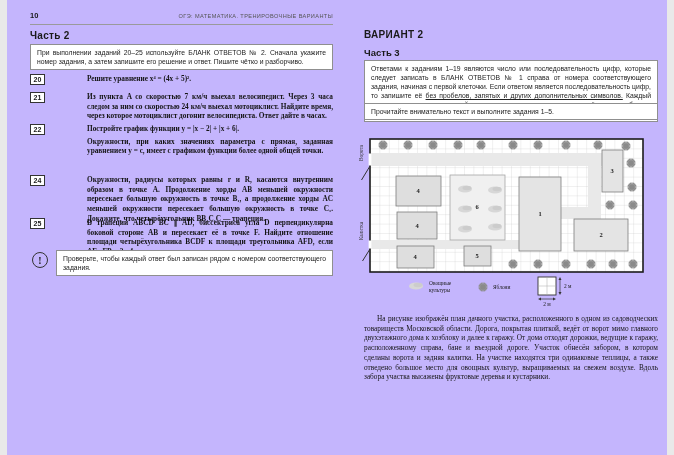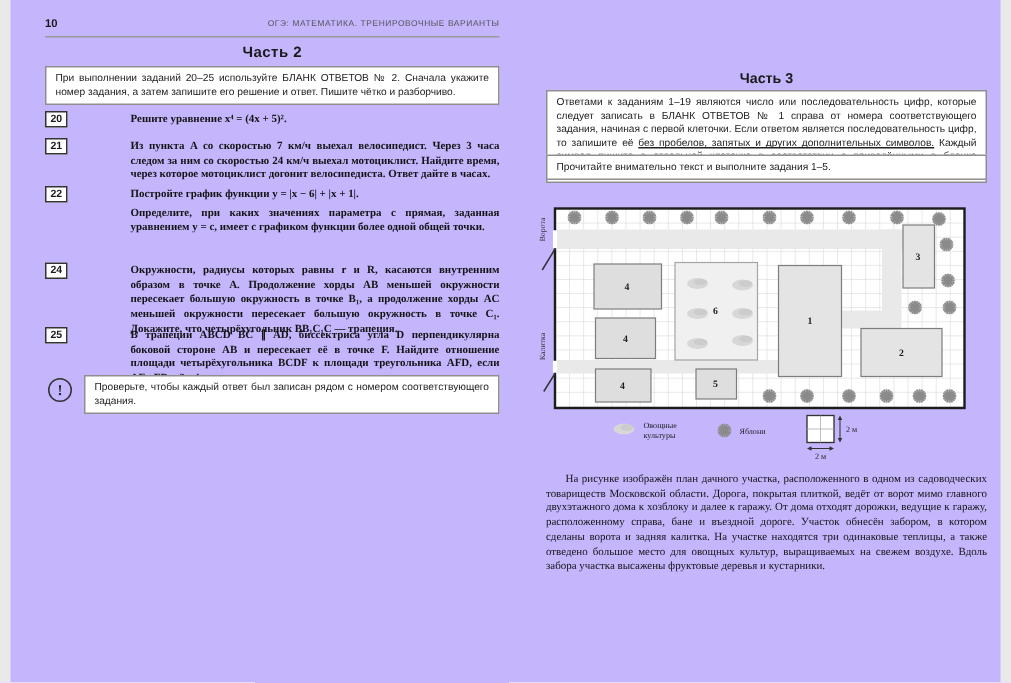--- a/index.html
+++ b/index.html
@@ -16,21 +16,21 @@
   .page-left  { left:8px;   width:326px; }
   .page-right { left:337px; width:330px; }
 
   .abs { position:absolute; }
 
   
   .ph-num { left:22px; top:11px; font-size:7.5px; font-weight:bold; }
   .ph-title { left:22px; top:13px; width:303px; text-align:right; font-size:5.6px; color:#555; letter-spacing:.4px; }
   .ph-rule { left:22px; top:24px; width:303px; height:1px; background:#9a9a9a; }
 
-  .center-title { width:303px; left:22px; text-align:center; font-weight:bold; }
+  .center-title { width:303px; left:22px; font-weight:bold; }
   .part2-title { top:30px; font-size:10px; letter-spacing:.3px; }
 
   .inbox {
     border:1px solid #8f8f8f; background:#fff;
     font-size:6.8px; line-height:9px; text-align:justify; padding:3px 6px; color:#222;
   }
   .instr-left { left:22px; top:44px; width:303px; }
 
   .task { left:22px; width:303px; display:flex; gap:6px; }
   .tnum {
@@ -94,41 +94,42 @@
     </div>
 
     <div class="abs task" style="top:92px">
       <div class="tnum">21</div>
       <div class="ttext">Из пункта A со скоростью 7 км/ч выехал велосипедист. Через 3 часа следом за ним со скоростью 24 км/ч выехал мотоциклист. Найдите время, через которое мотоциклист догонит велосипедиста. Ответ дайте в часах.</div>
     </div>
 
     <div class="abs task" style="top:124px">
       <div class="tnum">22</div>
       <div class="ttext">
-        <p>Постройте график функции y = |x − 6| + |x + 1|.</p>
-        <p>Определите, при каких значениях параметра c прямая, заданная уравнением y = c, имеет с графиком функции более одной общей точки.</p>
+        <p>Постройте график функции y = |x − 2| + |x + 6|.</p>
+        <p>Окружности, при каких значениях параметра c прямая, заданная уравнением y = c, имеет с графиком функции более одной общей точки.</p>
       </div>
     </div>
 
 
     <div class="abs task" style="top:175px">
       <div class="tnum">24</div>
       <div class="ttext">Окружности, радиусы которых равны r и R, касаются внутренним образом в точке A. Продолжение хорды AB меньшей окружности пересекает большую окружность в точке B₁, а продолжение хорды AC меньшей окружности пересекает большую окружность в точке C₁. Докажите, что четырёхугольник BB₁C₁C — трапеция.</div>
     </div>
 
     <div class="abs task" style="top:218px">
       <div class="tnum">25</div>
       <div class="ttext">В трапеции ABCD BC ∥ AD, биссектриса угла D перпендикулярна боковой стороне AB и пересекает её в точке F. Найдите отношение площади четырёхугольника BCDF к площади треугольника AFD, если AF : FB = 2 : 4.</div>
     </div>
 
     <div class="abs note-icon">!</div>
     <div class="abs inbox note-box">Проверьте, чтобы каждый ответ был записан рядом с номером соответствующего задания.</div>
   </div>
 
   <div class="page page-right">
+    <div class="abs center-title variant-title" style="width:294px">ВАРИАНТ 2</div>
     <div class="abs center-title part1-title" style="width:294px">Часть 3</div>
 
     <div class="abs inbox instr-right"><span>Ответами к заданиям 1–19 являются число или последовательность цифр, которые следует записать в БЛАНК ОТВЕТОВ № 1 справа от номера соответствующего задания, начиная с первой клеточки. Если ответом является последовательность цифр, то запишите её </span><u>без пробелов, запятых и других дополнительных символов.</u><span> Каждый символ пишите в отдельной клеточке в соответствии с приведёнными в бланке образцами.</span></div>
 
     <div class="abs inbox read-box">Прочитайте внимательно текст и выполните задания 1–5.</div>
 
     <svg class="abs plan-svg" width="306" height="172" viewBox="0 0 306 172">
       <defs>
         <pattern id="grid" x="18" y="3" width="9.4" height="9.4" patternUnits="userSpaceOnUse">
           <path d="M 9.4 0 L 0 0 0 9.4" fill="none" stroke="#c4c4c4" stroke-width="0.5"></path>

